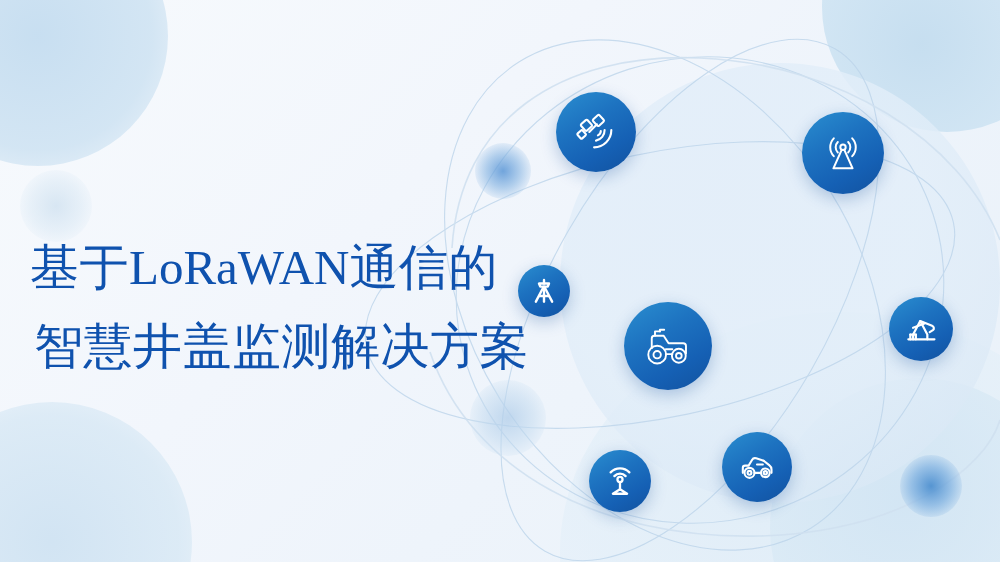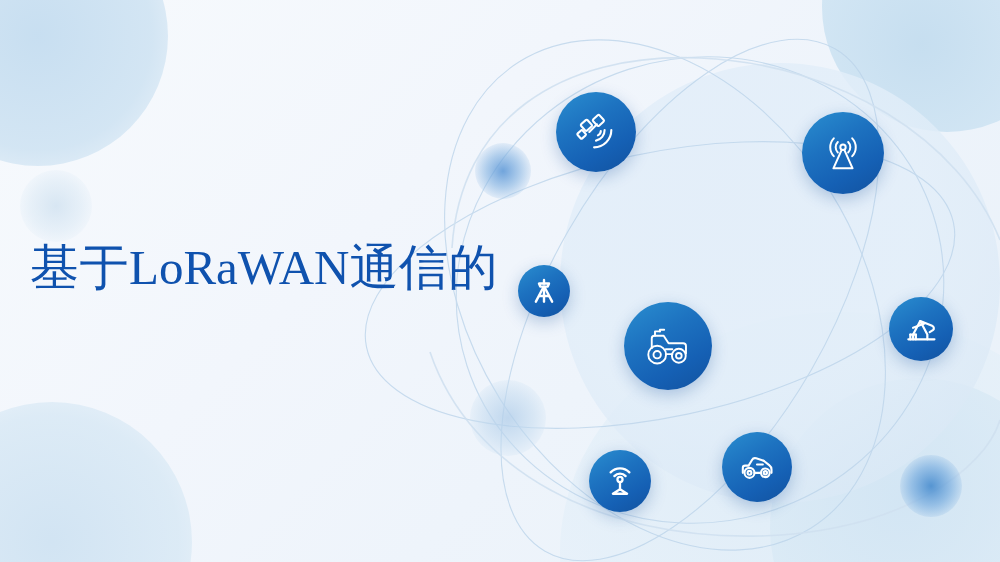--- a/index.html
+++ b/index.html
@@ -150,20 +150,21 @@
     </g>
   </svg>
 
   <div class="dot dot-a"></div>
   <div class="dot dot-b"></div>
   <div class="dot dot-c"></div>
   <div class="dot dot-d"></div>
 
   <div class="title-block">
     <div class="title-line"><span>基于</span><span class="lat">LoRaWAN</span><span>通信的</span></div>
+    <div class="title-line l2">智慧井盖监测解决方案</div>
   </div>
 
   <div class="node" style="left:556px; top:92px; width:80px; height:80px;">
     <span>
       <svg width="46" height="46" viewBox="0 0 48 48" stroke-width="2.1">
         <rect x="9.5" y="12.5" width="9" height="9" rx="1.4" transform="rotate(-42 14 17)"></rect>
         <rect x="22" y="7.5" width="9" height="9" rx="1.4" transform="rotate(-42 26.5 12)"></rect>
         <rect x="5.5" y="23" width="7" height="7" rx="1.2" transform="rotate(-42 9 26.5)"></rect>
         <path d="M17 24 L25 16"></path>
         <path d="M22 40 A18 18 0 0 0 40 22"></path>

